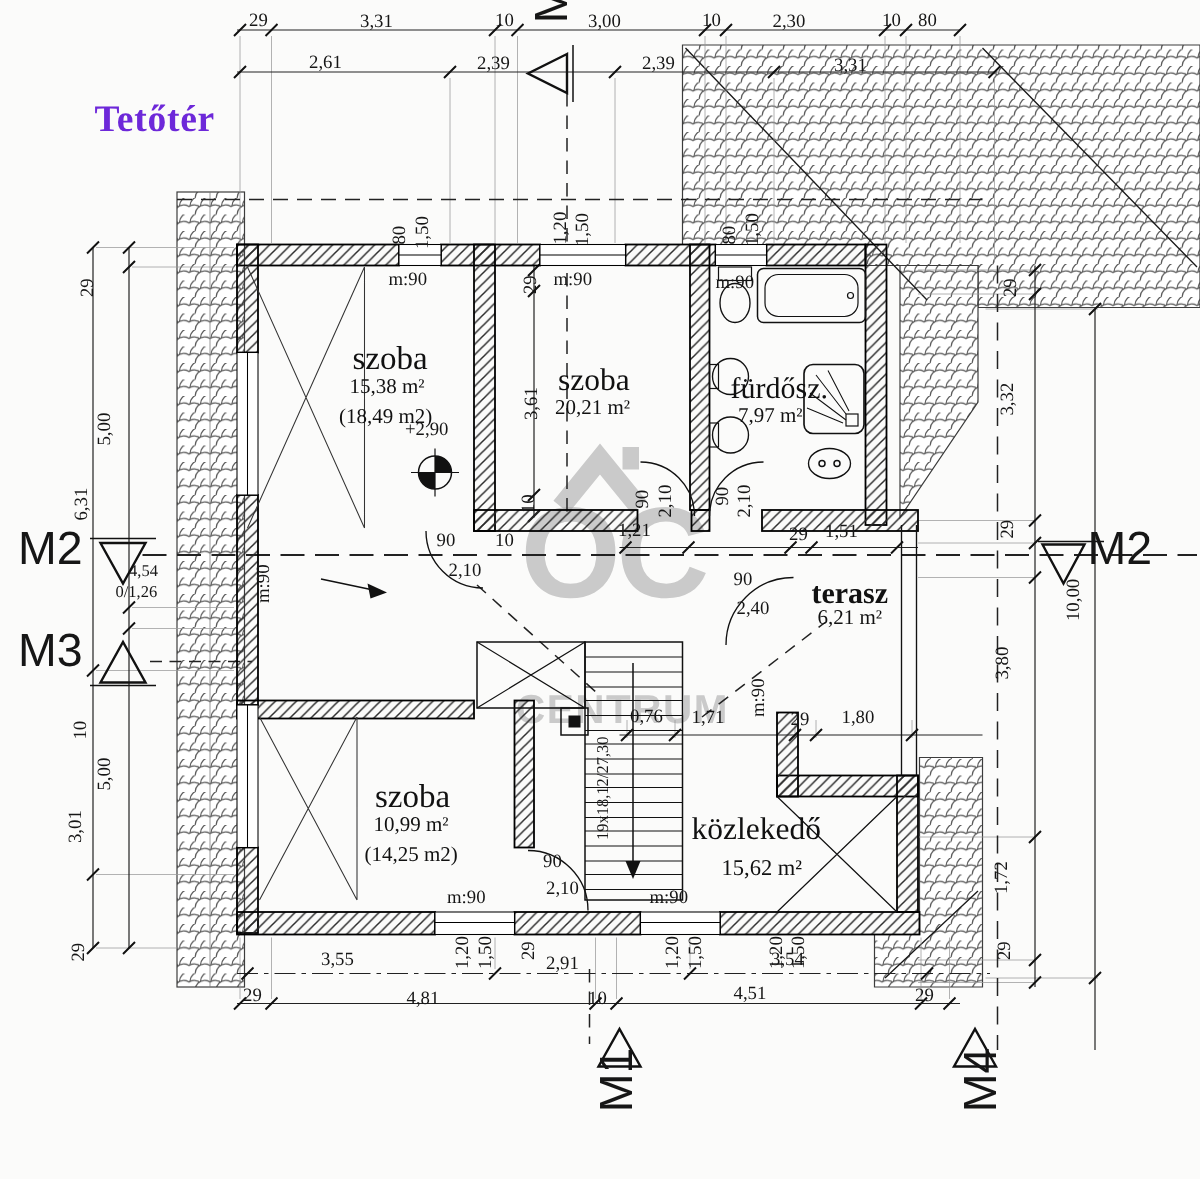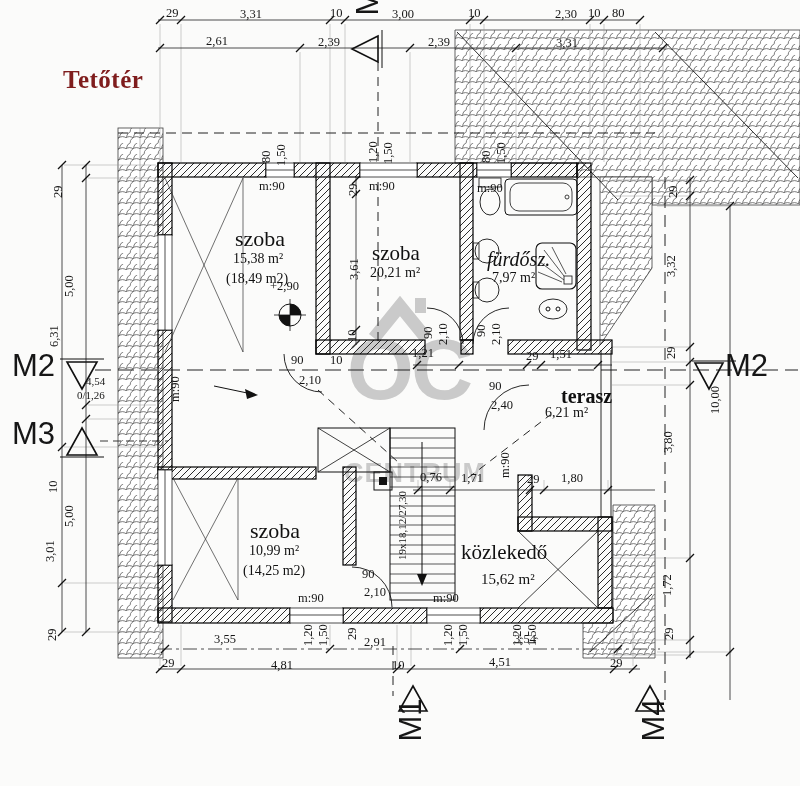--- a/index.html
+++ b/index.html
@@ -8,21 +8,21 @@
   .wm{position:absolute;z-index:1;color:#adadad;font-family:"Liberation Sans",sans-serif;
       font-weight:bold;line-height:1;opacity:.62;}
   .wm-oc{left:347px;top:326px;font-size:86px;letter-spacing:-3px;}
   .wm-t1{left:347px;top:424px;font-size:27px;letter-spacing:3px;}
   .wm-t2{left:344px;top:460px;font-size:27px;letter-spacing:1px;}
   svg.plan{position:absolute;left:0;top:0;z-index:2;}
   .lb{position:absolute;z-index:3;font-size:12.5px;color:#161616;white-space:nowrap;line-height:1;}
   .lb.r{transform:rotate(-90deg);transform-origin:0 0;}
   .lb.s{font-size:11px;}
   .title{position:absolute;left:63px;top:66px;z-index:3;font-weight:bold;font-size:25px;
-         color:#7f1d1d;letter-spacing:.5px;}
+         color:#6d28d9;letter-spacing:.5px;}
   .room{position:absolute;z-index:3;color:#111;white-space:nowrap;line-height:1;}
   .rname{font-size:22px;}
   .rarea{font-size:14px;}
   .marker{position:absolute;z-index:3;font-family:"Liberation Sans",sans-serif;
           font-size:31px;color:#161616;line-height:1;white-space:nowrap;}
   .marker.v{width:70px;height:40px;display:flex;align-items:center;justify-content:center;
             transform:rotate(-90deg);}
 </style>
 </head>
 <body>
@@ -215,24 +215,24 @@
 
   <div class="title">Tetőtér</div>
 
   <div class="room rname" style="left:235px;top:228px;">szoba</div>
   <div class="room rarea" style="left:233px;top:252px;">15,38 m²</div>
   <div class="room rarea" style="left:226px;top:272px;">(18,49 m2)</div>
 
   <div class="room rname" style="left:372px;top:243px;font-size:21px;">szoba</div>
   <div class="room rarea" style="left:370px;top:266px;">20,21 m²</div>
 
-  <div class="room rname" style="left:487px;top:249px;font-size:20px;font-style:italic;">fürdősz.</div>
+  <div class="room rname" style="left:487px;top:249px;font-size:20px;">fürdősz.</div>
   <div class="room rarea" style="left:492px;top:271px;">7,97 m²</div>
 
-  <div class="room rname" style="left:541px;top:386px;font-size:20px;font-weight:bold;margin-left:20px;">terasz</div>
+  <div class="room rname" style="left:541px;top:386px;font-size:20px;font-weight:bold;">terasz</div>
   <div class="room rarea" style="left:545px;top:406px;">6,21 m²</div>
 
   <div class="room rname" style="left:250px;top:520px;">szoba</div>
   <div class="room rarea" style="left:249px;top:544px;">10,99 m²</div>
   <div class="room rarea" style="left:243px;top:564px;">(14,25 m2)</div>
 
   <div class="room rname" style="left:461px;top:542px;font-size:21px;">közlekedő</div>
   <div class="room rarea" style="left:481px;top:572px;font-size:15px;">15,62 m²</div>
 
   <div class="marker v" style="left:332px;top:-26px;">M1</div>
@@ -241,21 +241,21 @@
   <div class="marker" style="left:725px;top:350px;">M2</div>
   <div class="marker v" style="left:375px;top:700px;">M1</div>
   <div class="marker v" style="left:618px;top:700px;">M4</div>
 
   <div id="ann">
       <div class="lb" style="left: 166px; top: 7px;">29</div>
       <div class="lb" style="left: 240px; top: 8px;">3,31</div>
       <div class="lb" style="left: 330px; top: 7px;">10</div>
       <div class="lb" style="left: 392px; top: 8px;">3,00</div>
       <div class="lb" style="left: 468px; top: 7px;">10</div>
-      <div class="lb" style="left: 515px; top: 8px; margin-left: 40px;">2,30</div>
+      <div class="lb" style="left: 515px; top: 8px;">2,30</div>
       <div class="lb" style="left: 588px; top: 7px;">10</div>
       <div class="lb" style="left: 612px; top: 7px;">80</div>
       <div class="lb" style="left: 206px; top: 35px;">2,61</div>
       <div class="lb" style="left: 318px; top: 36px;">2,39</div>
       <div class="lb" style="left: 428px; top: 36px;">2,39</div>
       <div class="lb" style="left: 556px; top: 37px;">3,31</div>
       <div class="lb s" style="left: 86px; top: 376px;">4,54</div>
       <div class="lb s" style="left: 77px; top: 390px;">0/1,26</div>
       <div class="lb" style="left: 214px; top: 633px; text-align: right;">3,55</div>
       <div class="lb" style="left: 364px; top: 636px;">2,91</div>

